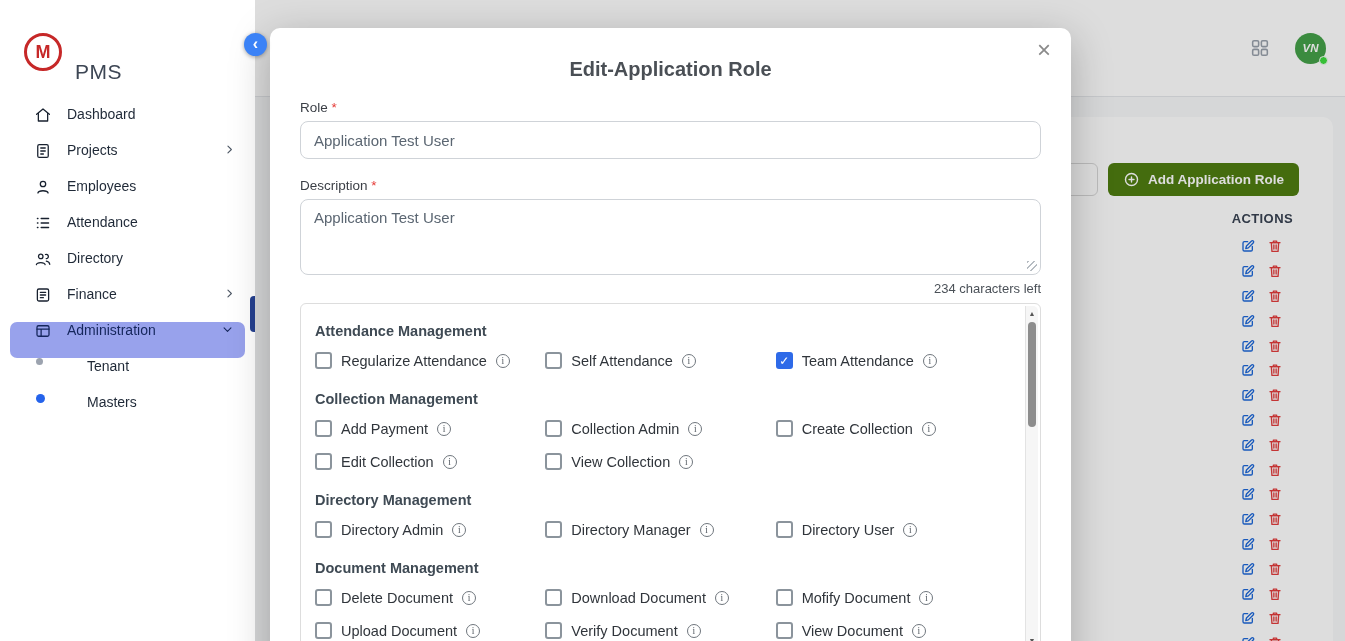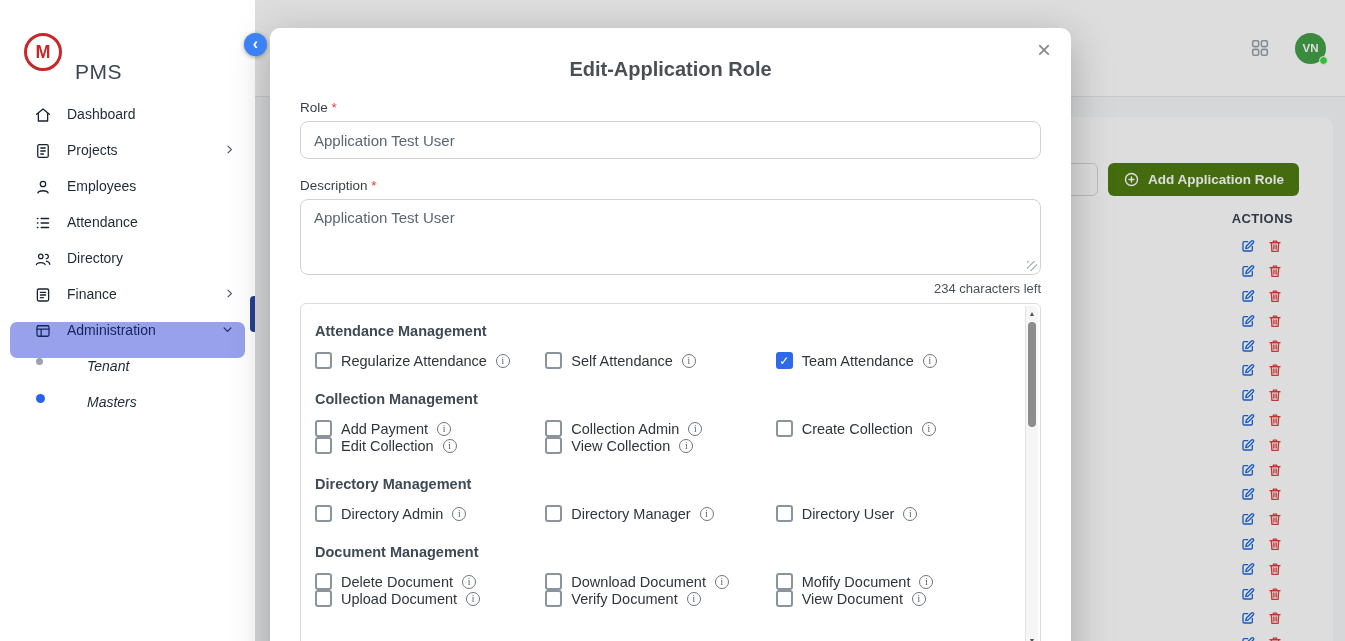--- a/index.html
+++ b/index.html
@@ -11,32 +11,32 @@
   .sidebar { position:absolute; left:0; top:0; bottom:0; width:255px; background:#fff; z-index:20; }
   .logo-row { display:flex; align-items:center; gap:13px; padding:20px 0 18px 24px; }
   .logo-badge { width:38px; height:38px; border-radius:50%; border:3px solid #c62828; display:flex; align-items:center; justify-content:center; color:#c62828; font-weight:bold; font-size:18px; }
   .logo-text { font-size:21px; font-weight:400; color:#3d4654; letter-spacing:.5px;margin-top:40px; }
   nav { margin-top:4px; }
   .nav-item { height:36px; display:flex; align-items:flex-start; padding:0 18px 0 34px; color:#1f2937; font-size:14px; cursor:pointer; }
   .nav-icon { width:18px; height:18px; margin-right:15px; color:#18212f; display:inline-flex; flex:none; }
   .chev { margin-left:auto; width:15px; height:15px; color:#4b5563; display:inline-flex; flex:none; }
   .nav-item.active { background:#98a2ec; margin:0 10px; border-radius:7px; padding:0 10px 0 24px; color:#15265c; }
   .nav-item.active .nav-icon, .nav-item.active .chev { color:#15265c; }
-  .nav-item.sub { padding-left:34px;font-style:italic; }
+  .nav-item.sub { padding-left:34px; }
   .dot { width:7px; height:7px; border-radius:50%; background:#9ca3af; margin-right:44px; margin-left:2px; flex:none; }
   .dot.sel { background:#2563eb; width:9px; height:9px; margin-right:42px; }
   .active-bar { position:absolute; right:0; top:296px; height:36px; width:5px; background:#25408f; border-radius:4px 0 0 4px; }
 
   .collapse-btn { position:absolute; left:244px; top:33px; width:23px; height:23px; border-radius:50%; background:#3b82f6; color:#fff; border:none; z-index:46; font-size:16px; font-weight:bold; line-height:1; display:flex; align-items:center; justify-content:center; padding-bottom:2px; cursor:pointer; box-shadow:0 1px 4px rgba(0,0,0,.35); }
 
   
   .main { position:absolute; left:255px; right:0; top:0; bottom:0; background:#f7f8fa; }
   .topbar { height:97px; background:#fff; border-bottom:1px solid #e5e7eb; display:flex; align-items:center; justify-content:flex-end; gap:24px; padding-right:19px; }
   .grid-icon { width:22px; height:22px; color:#98a0ab; display:inline-flex; cursor:pointer; }
-  .avatar { width:31px; height:31px; border-radius:50%; background:#43a047; color:#fff; font-size:11.5px; font-weight:700; display:flex; align-items:center; justify-content:center; position:relative; cursor:pointer; }
+  .avatar { width:31px; height:31px; border-radius:50%; background:#43a047; color:#fff; font-size:11.5px; font-weight:700; display:flex; align-items:center; justify-content:center; position:relative; cursor:pointer;font-style:italic; }
   .status-dot { position:absolute; right:-2px; bottom:-1px; width:9px; height:9px; border-radius:50%; background:#3ddc3d; border:1.5px solid #fff; }
 
   .content { position:absolute; top:97px; left:0; right:0; bottom:0; }
   .card { position:absolute; left:45px; top:20px; right:12px; bottom:-10px; background:#fff; border-radius:10px; }
   .toolbar { display:flex; justify-content:flex-end; align-items:center; gap:10px; padding:46px 34px 0 0; }
   .search-input { width:240px; height:33px; border:1px solid #d7d7d7; border-radius:6px; background:#fff; padding:0 10px; font-size:13px; color:#444; }
   .add-btn { height:33px; background:#4d7c0f; color:#fff; border:none; border-radius:6px; padding:0 15px; font-size:13.5px; font-weight:600; display:flex; align-items:center; gap:8px; cursor:pointer; font-family:inherit; }
   .plus-icon { width:17px; height:17px; display:inline-flex; }
   .actions-header { margin-top:15px; padding-right:40px; text-align:right; font-size:13px; font-weight:700; color:#374151; letter-spacing:.4px; }
   #bg-rows { margin-top:8px; }
@@ -52,21 +52,21 @@
   .modal-title { text-align:center; font-size:20px; font-weight:700; color:#4a4f55; margin-top:10px; }
   .field-label { display:block; margin:19px 0 6px; font-size:13.5px; color:#3b3f46; }
   .req { color:#e53935; }
   .text-input { width:100%; height:38px; border:1px solid #cfd3d8; border-radius:8px; padding:0 13px; font-size:15px; color:#5b6672; font-family:inherit; background:#fff; }
   .ta-wrap { position:relative; }
   .text-area { width:100%; height:76px; border:1px solid #cfd3d8; border-radius:8px; padding:9px 13px; font-size:15px; color:#5b6672; resize:none; font-family:inherit; background:#fff; }
   .ta-handle { position:absolute; right:4px; bottom:8px; width:10px; height:10px; background:repeating-linear-gradient(135deg,#b6bcc2 0 1.5px,transparent 1.5px 4.5px); }
   .chars-left { text-align:right; font-size:13px; color:#4b5158; margin-top:2px; }
   .perm-box { margin-top:7px; border:1px solid #ddd; border-radius:6px; height:348px; position:relative; overflow:hidden; padding:13px 34px 0 14px; }
   .group-title { font-size:14.5px; font-weight:700; color:#3f4a54; margin:6px 0 13px; }
-  .perm-grid { display:grid; grid-template-columns:1fr 1fr 1fr; margin-bottom:22px; }
+  .perm-grid { display:grid; grid-template-columns:1fr 1fr 1fr; row-gap:16px; margin-bottom:22px; }
   .perm-item { display:flex; align-items:center; gap:9px; cursor:pointer; }
   .cb { width:17px; height:17px; border:2px solid #8b949c; border-radius:3px; background:#fff; display:inline-flex; align-items:center; justify-content:center; font-size:12px; color:#fff; flex:none; }
   .cb.on { background:#2e6ae8; border-color:#2e6ae8; }
   .perm-label { font-size:14.5px; color:#30353b; }
   .info { width:14px; height:14px; border:1px solid #6f767d; border-radius:50%; color:#555c63; font-size:9.5px; display:inline-flex; align-items:center; justify-content:center; font-family:"Liberation Serif",serif; flex:none; }
   .perm-scrollbar { position:absolute; top:2px; right:2px; bottom:2px; width:13px; background:#f6f6f6; border-left:1px solid #e3e3e3; display:flex; flex-direction:column; align-items:center; justify-content:space-between; font-size:7px; color:#555; border-radius:0 5px 5px 0; }
   .sb-arrow { padding:4px 0; cursor:pointer; }
   .sb-thumb { position:absolute; top:16px; left:2px; width:8px; height:105px; background:#8d8d8d; border-radius:4px; cursor:grab; }
 </style>
 </head>

